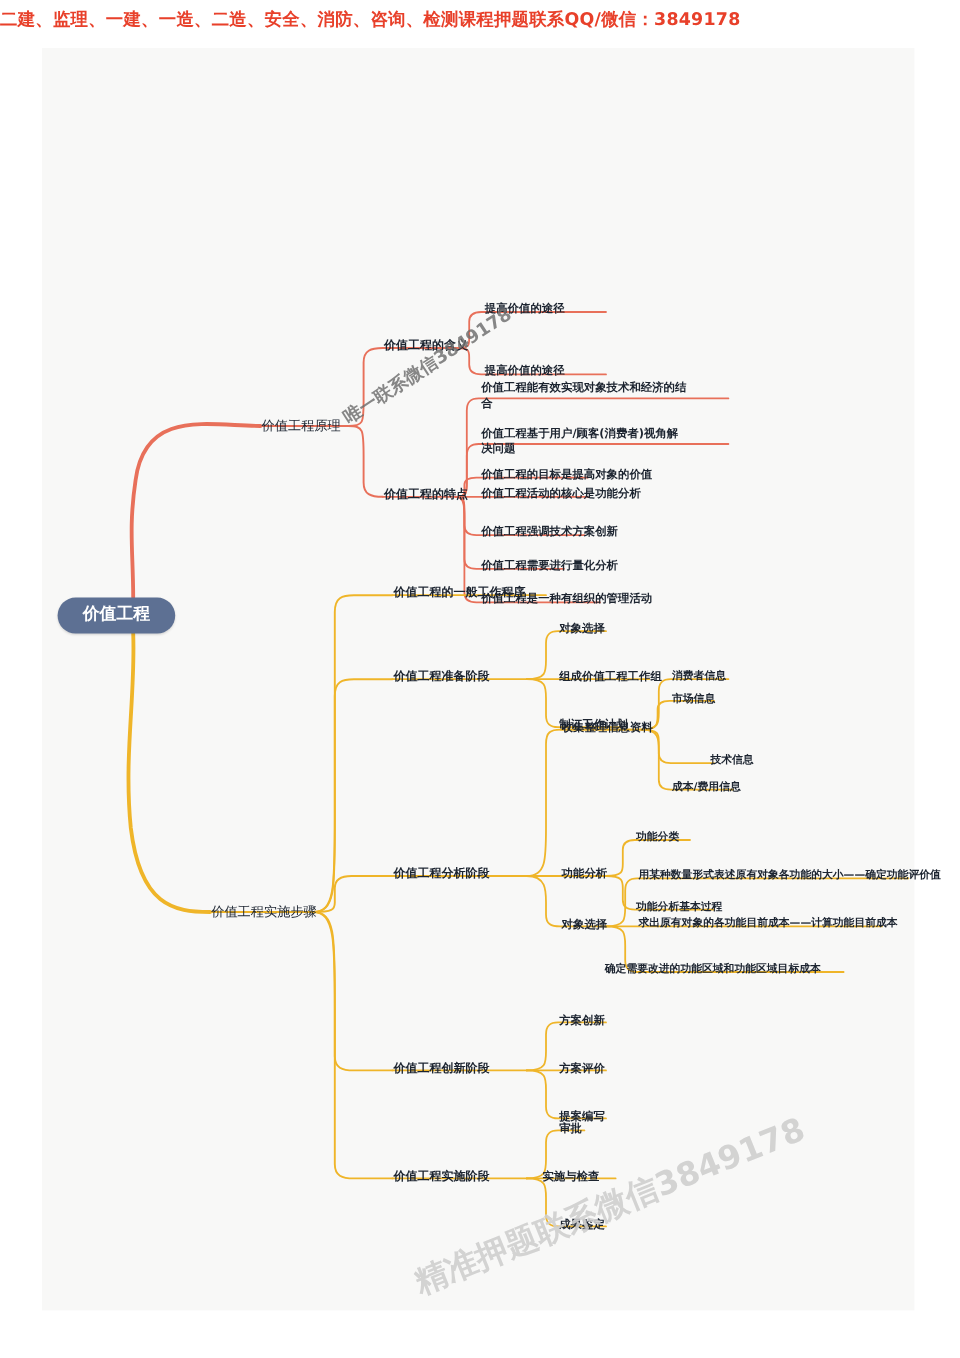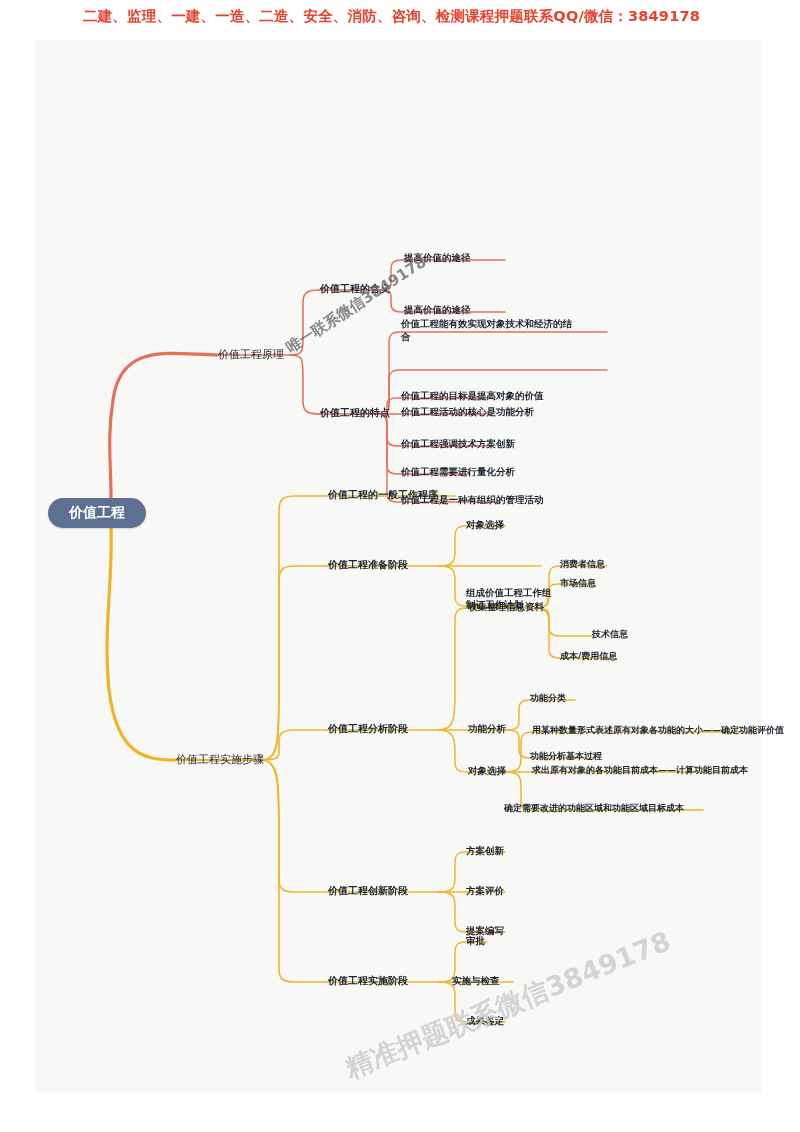--- a/index.html
+++ b/index.html
@@ -6,21 +6,21 @@
   body{
     width:800px;height:1132px;
     background:#ffffff;
     font-family:"Liberation Sans","DejaVu Sans",sans-serif;
     position:relative;overflow:hidden;
   }
   .page{position:absolute;inset:0;}
 
   
   .promo{
-    position:absolute;left:0;width:783px;text-align:center;
+    position:absolute;left:0;width:783px;
     color:#e8402a;font-weight:bold;letter-spacing:.2px;
     font-family:"DejaVu Sans","Liberation Sans",sans-serif;
   }
   #promo-top{top:7px;font-size:14.5px;}
   #promo-bottom{top:1104px;font-size:14.5px;}
 
   
   .canvas{
     position:absolute;left:35px;top:40px;
     width:727px;height:1052px;
@@ -157,33 +157,34 @@
 
       <div class="node lvl1" style="left:183px;top:308px;">价值工程原理</div>
 
       <div class="node lvl2" style="left:285px;top:243px;">价值工程的含义</div>
       <div class="node lvl2" style="left:285px;top:367px;">价值工程的特点</div>
 
       <div class="node lvl3" style="left:369px;top:212px;">提高价值的途径</div>
       <div class="node lvl3" style="left:369px;top:264px;">提高价值的途径</div>
 
       <div class="node lvl3 wrap2" style="left:366px;top:278px;">价值工程能有效实现对象技术和经济的结合</div>
+      <div class="node lvl3 wrap2" style="left:366px;top:316px;">价值工程基于用户/顾客(消费者)视角解决问题</div>
       <div class="node lvl3" style="left:366px;top:350px;">价值工程的目标是提高对象的价值</div>
       <div class="node lvl3" style="left:366px;top:366px;">价值工程活动的核心是功能分析</div>
       <div class="node lvl3" style="left:366px;top:398px;">价值工程强调技术方案创新</div>
       <div class="node lvl3" style="left:366px;top:426px;">价值工程需要进行量化分析</div>
       <div class="node lvl3" style="left:366px;top:454px;">价值工程是一种有组织的管理活动</div>
 
       <div class="node lvl1" style="left:141px;top:713px;">价值工程实施步骤</div>
 
       <div class="node lvl2" style="left:293px;top:449px;">价值工程的一般工作程序</div>
 
       <div class="node lvl2" style="left:293px;top:519px;">价值工程准备阶段</div>
       <div class="node lvl3" style="left:431px;top:479px;">对象选择</div>
-      <div class="node lvl3" style="left:431px;top:519px;margin-top:28px;">组成价值工程工作组</div>
+      <div class="node lvl3" style="left:431px;top:519px;">组成价值工程工作组</div>
       <div class="node lvl3" style="left:431px;top:559px;">制订工作计划</div>
 
       <div class="node lvl2" style="left:293px;top:683px;">价值工程分析阶段</div>
 
       <div class="node lvl3" style="left:433px;top:561px;">收集整理信息资料</div>
       <div class="node lvl4" style="left:525px;top:519px;">消费者信息</div>
       <div class="node lvl4" style="left:525px;top:538px;">市场信息</div>
       <div class="node lvl4" style="left:525px;top:589px;margin-left:32px;">技术信息</div>
       <div class="node lvl4" style="left:525px;top:611px;">成本/费用信息</div>
 

